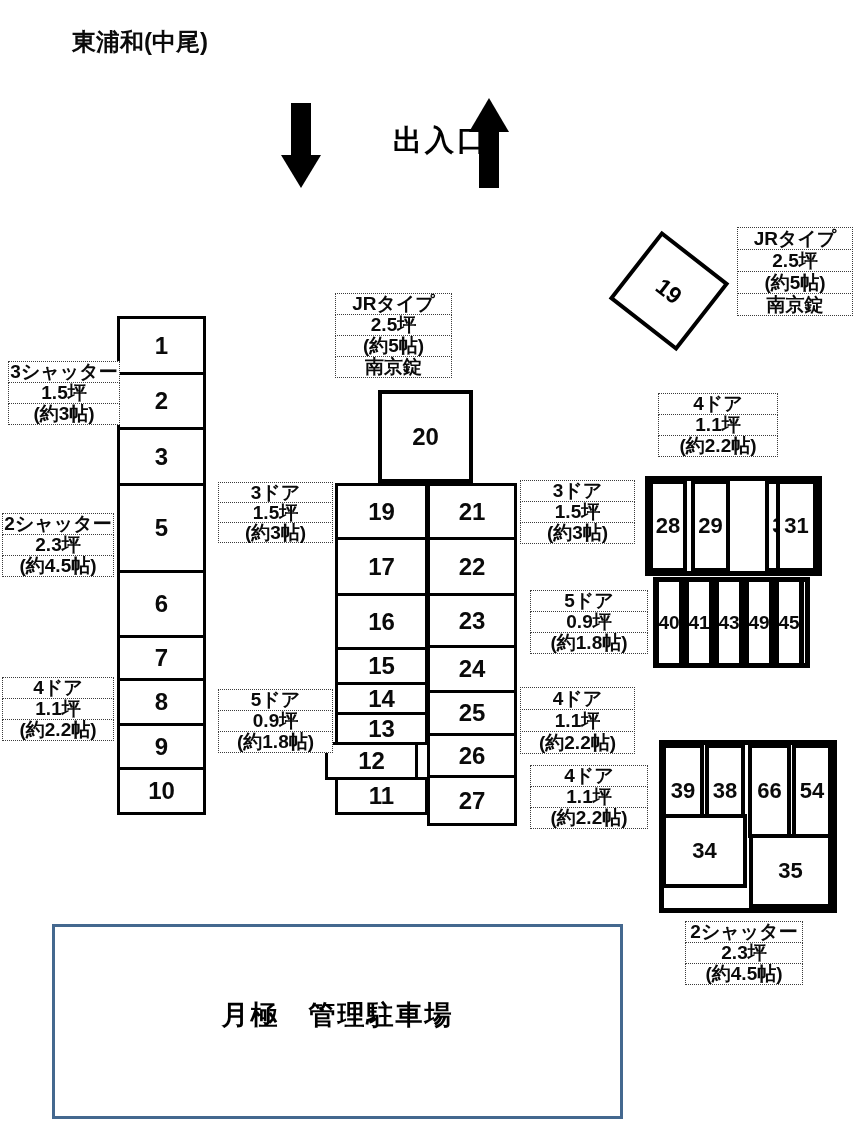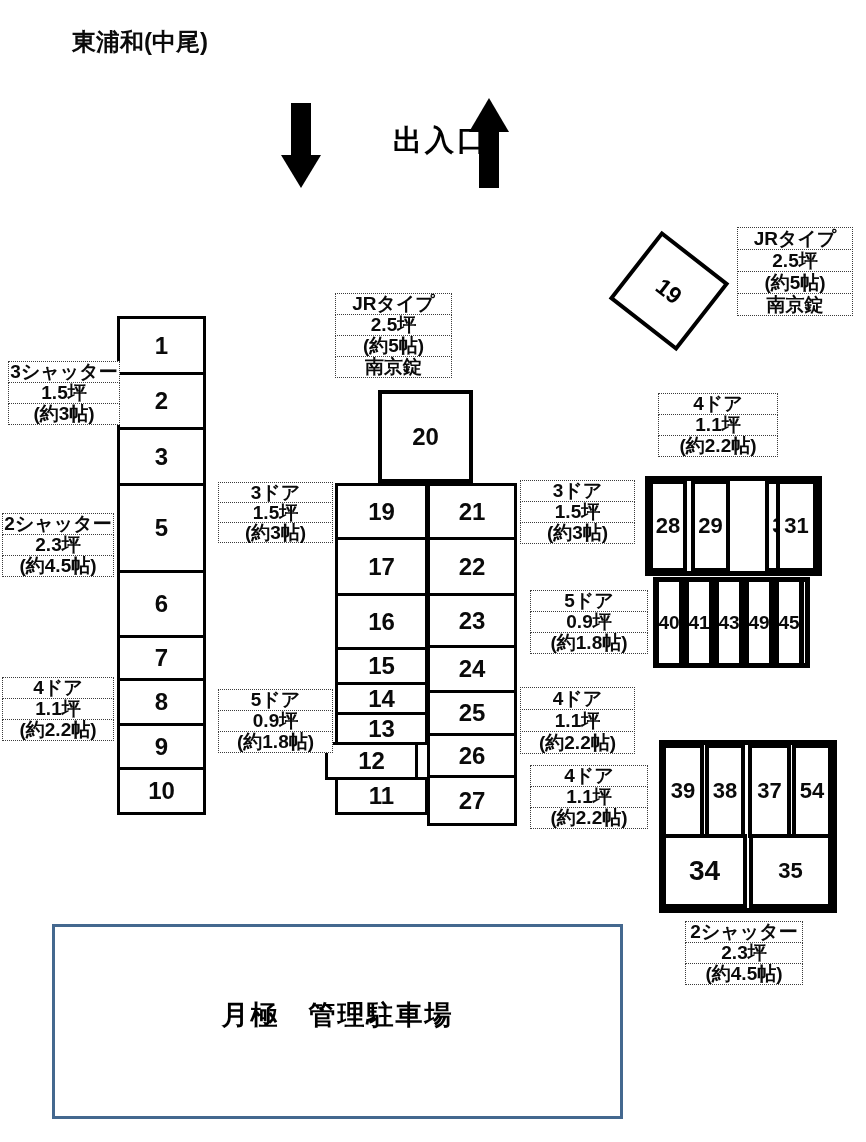--- a/index.html
+++ b/index.html
@@ -97,23 +97,23 @@
     <div class="unit-cell" style="left: 691px; top: 480px; width: 39px; height: 92px; border-width: 4px; font-size: 22px;">29</div>
     <div class="unit-cell" style="left: 733px; top: 480px; width: 39px; height: 92px; border-width: 4px; font-size: 22px; margin-left: 32px;">30</div>
     <div class="unit-cell" style="left: 776px; top: 480px; width: 41px; height: 92px; border-width: 4px; font-size: 22px;">31</div>
     <div class="unit-cell" style="left: 654px; top: 577px; width: 30px; height: 91px; border-width: 5px; font-size: 19px;">40</div>
     <div class="unit-cell" style="left: 684px; top: 577px; width: 30px; height: 91px; border-width: 5px; font-size: 19px;">41</div>
     <div class="unit-cell" style="left: 714px; top: 577px; width: 30px; height: 91px; border-width: 5px; font-size: 19px;">43</div>
     <div class="unit-cell" style="left: 744px; top: 577px; width: 30px; height: 91px; border-width: 5px; font-size: 19px;">49</div>
     <div class="unit-cell" style="left: 774px; top: 577px; width: 30px; height: 91px; border-width: 5px; font-size: 19px;">45</div>
     <div class="unit-cell" style="left: 662px; top: 744px; width: 42px; height: 94px; border-width: 4px; font-size: 22px;">39</div>
     <div class="unit-cell" style="left: 705px; top: 744px; width: 40px; height: 94px; border-width: 4px; font-size: 22px; text-align: center;">38</div>
-    <div class="unit-cell" style="left: 748px; top: 744px; width: 43px; height: 94px; border-width: 4px; font-size: 22px;">37</div>
+    <div class="unit-cell" style="left: 748px; top: 744px; width: 43px; height: 94px; border-width: 4px; font-size: 22px;">66</div>
     <div class="unit-cell" style="left: 792px; top: 744px; width: 40px; height: 94px; border-width: 4px; font-size: 22px;">54</div>
-    <div class="unit-cell" style="left: 662px; top: 834px; width: 85px; height: 74px; border-width: 4px; font-size: 28px;">34</div>
+    <div class="unit-cell" style="left: 662px; top: 814px; width: 85px; height: 74px; border-width: 4px; font-size: 22px;">34</div>
     <div class="unit-cell" style="left: 749px; top: 834px; width: 83px; height: 74px; border-width: 4px; font-size: 22px;">35</div>
     <div class="lbl-box" style="left: 2px; top: 362px; width: 112px; margin-left: 6px;">
       <div class="lbl-row" style="height: 22px;">3シャッター</div>
       <div class="lbl-row" style="height: 22px;">1.5坪</div>
       <div class="lbl-row" style="height: 22px;">(約3帖)</div>
     </div>
     <div class="lbl-box" style="left: 2px; top: 514px; width: 112px;">
       <div class="lbl-row" style="height: 22px;">2シャッター</div>
       <div class="lbl-row" style="height: 22px;">2.3坪</div>
       <div class="lbl-row" style="height: 22px;">(約4.5帖)</div>

